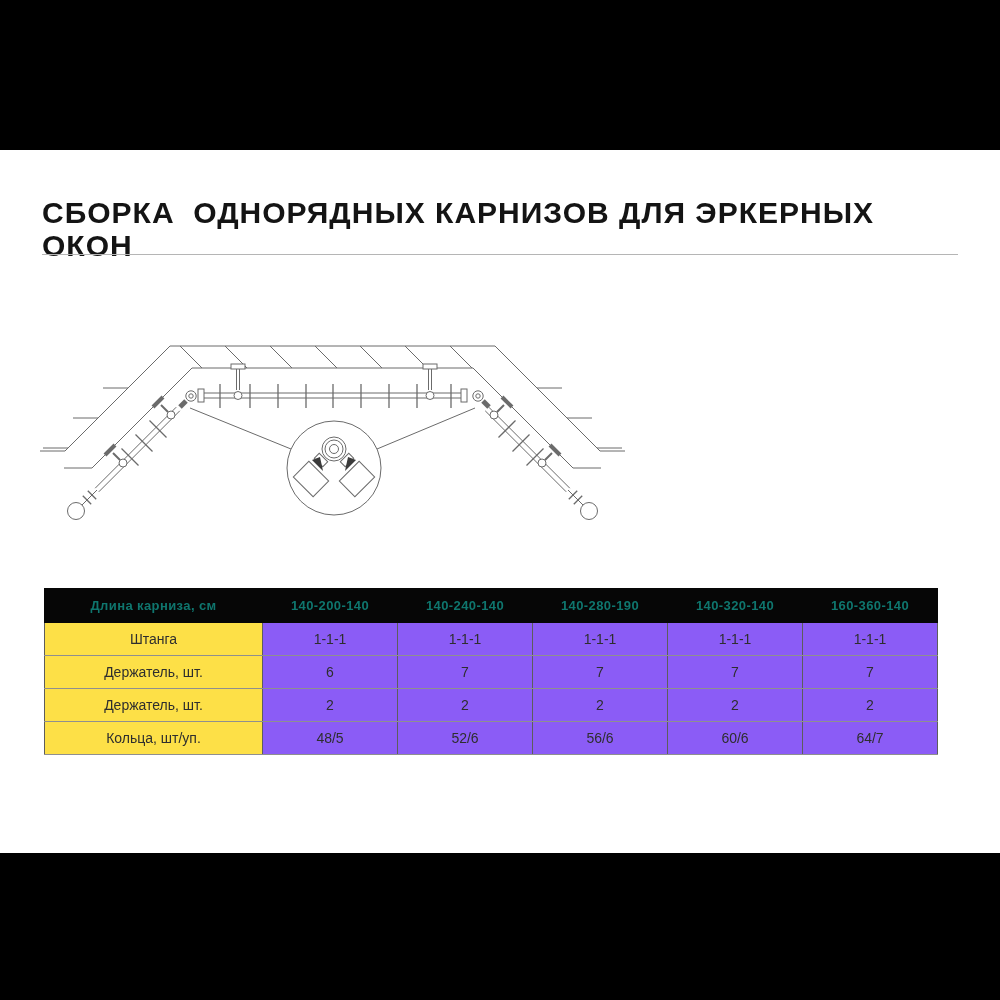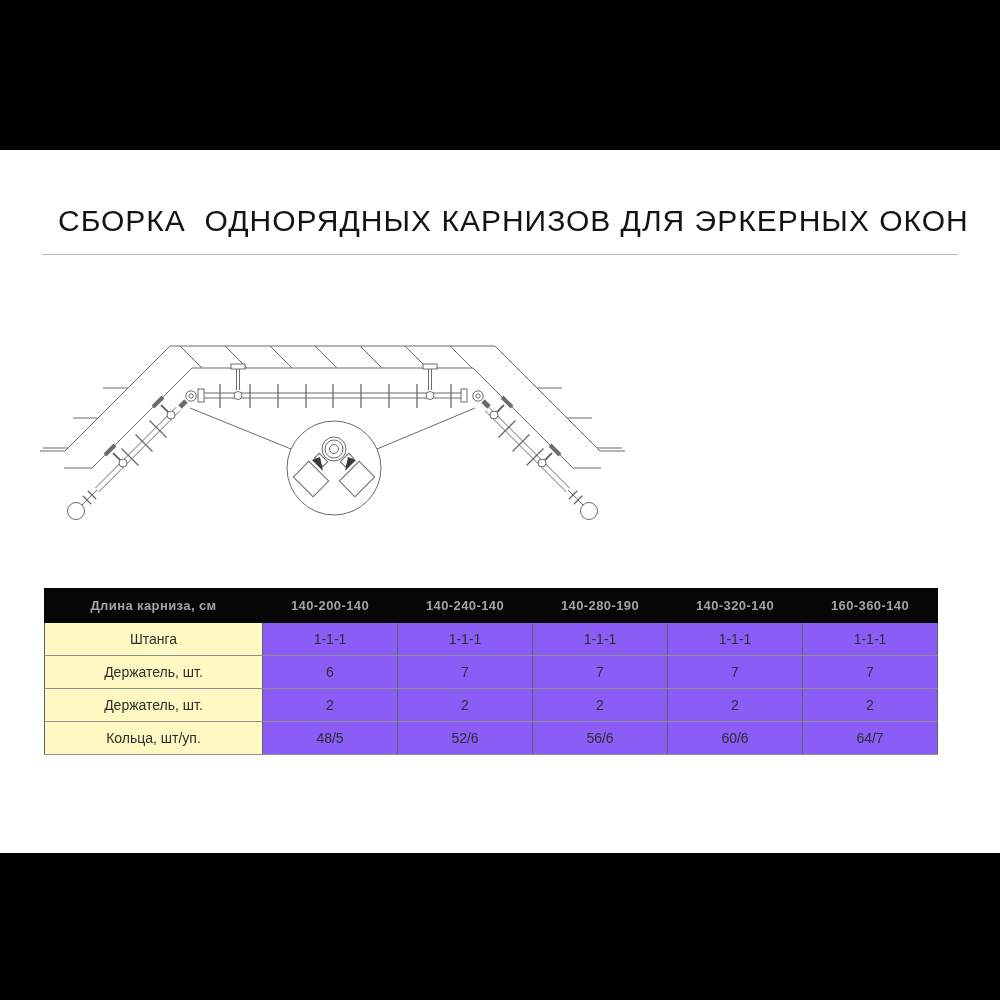--- a/index.html
+++ b/index.html
@@ -4,42 +4,42 @@
 <style>
   html,body{margin:0;padding:0;}
   body{
     width:1000px;height:1000px;position:relative;background:#ffffff;
     font-family:"Liberation Sans",sans-serif;overflow:hidden;
   }
   .letterbox{position:absolute;left:0;width:1000px;background:#000;}
   #bar-top{top:0;height:150px;}
   #bar-bottom{top:853px;height:147px;}
   .page-title{
-    position:absolute;left:42px;top:204px;width:930px;
-    font-size:30px;font-weight:400;letter-spacing:1px;color:#141414;
-    white-space:pre-wrap;line-height:1.1;margin-left:16px;
+    position:absolute;left:42px;top:196px;width:930px;
+    font-size:30px;font-weight:700;letter-spacing:1px;color:#141414;
+    white-space:pre-wrap;line-height:1.1;
   }
   .title-rule{position:absolute;left:42px;top:254px;width:916px;height:1px;background:#b5b5b5;}
   svg.diagram{position:absolute;left:40px;top:328px;}
   table.components{
     position:absolute;left:44px;top:588px;width:893px;
     border-collapse:collapse;table-layout:fixed;
     font-size:14px;color:#2e2e2e;
   }
   table.components th{
-    background:#060606;color:#a3a3a3;font-weight:600;font-size:13px;
+    background:#060606;color:#0f766e;font-weight:600;font-size:13px;
     letter-spacing:.4px;height:33px;padding:0;border:1px solid #060606;
     text-align:center;vertical-align:middle;
   }
   table.components td{
     height:32px;padding:0;text-align:center;vertical-align:middle;
     border-left:1px solid #5d5d5d;border-right:1px solid #5d5d5d;
     border-top:1px solid #8f8f8f;border-bottom:1px solid #8f8f8f;
   }
-  td.rowlabel{background:#fef9c3;}
+  td.rowlabel{background:#fde047;}
   td.val{background:#8b5cf6;}
 </style>
 </head>
 <body>
 
 <div class="letterbox" id="bar-top"></div>
 <div class="letterbox" id="bar-bottom"></div>
 
 <div class="page-title">СБОРКА  ОДНОРЯДНЫХ КАРНИЗОВ ДЛЯ ЭРКЕРНЫХ ОКОН</div>
 <div class="title-rule"></div>

